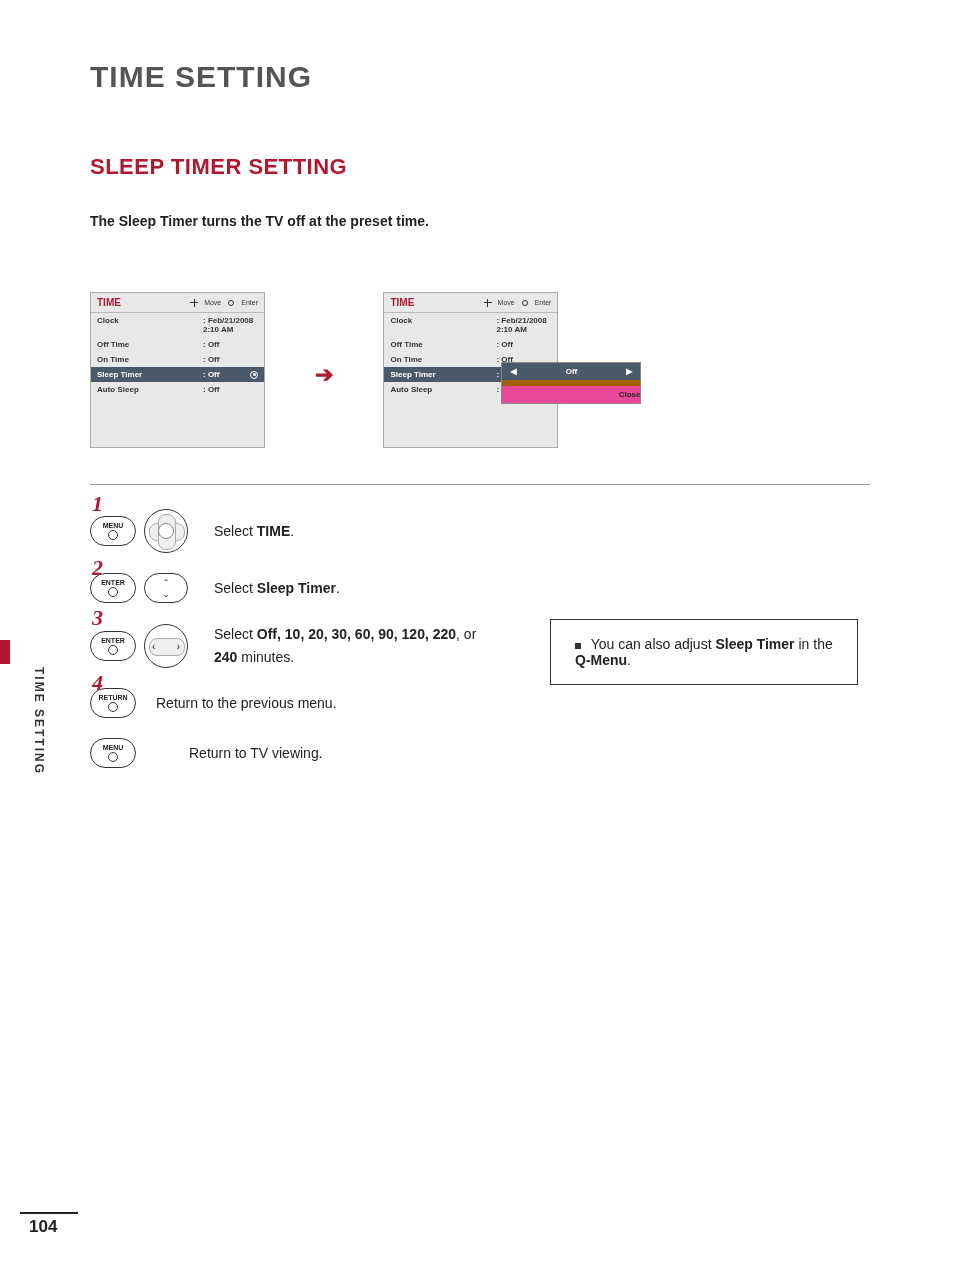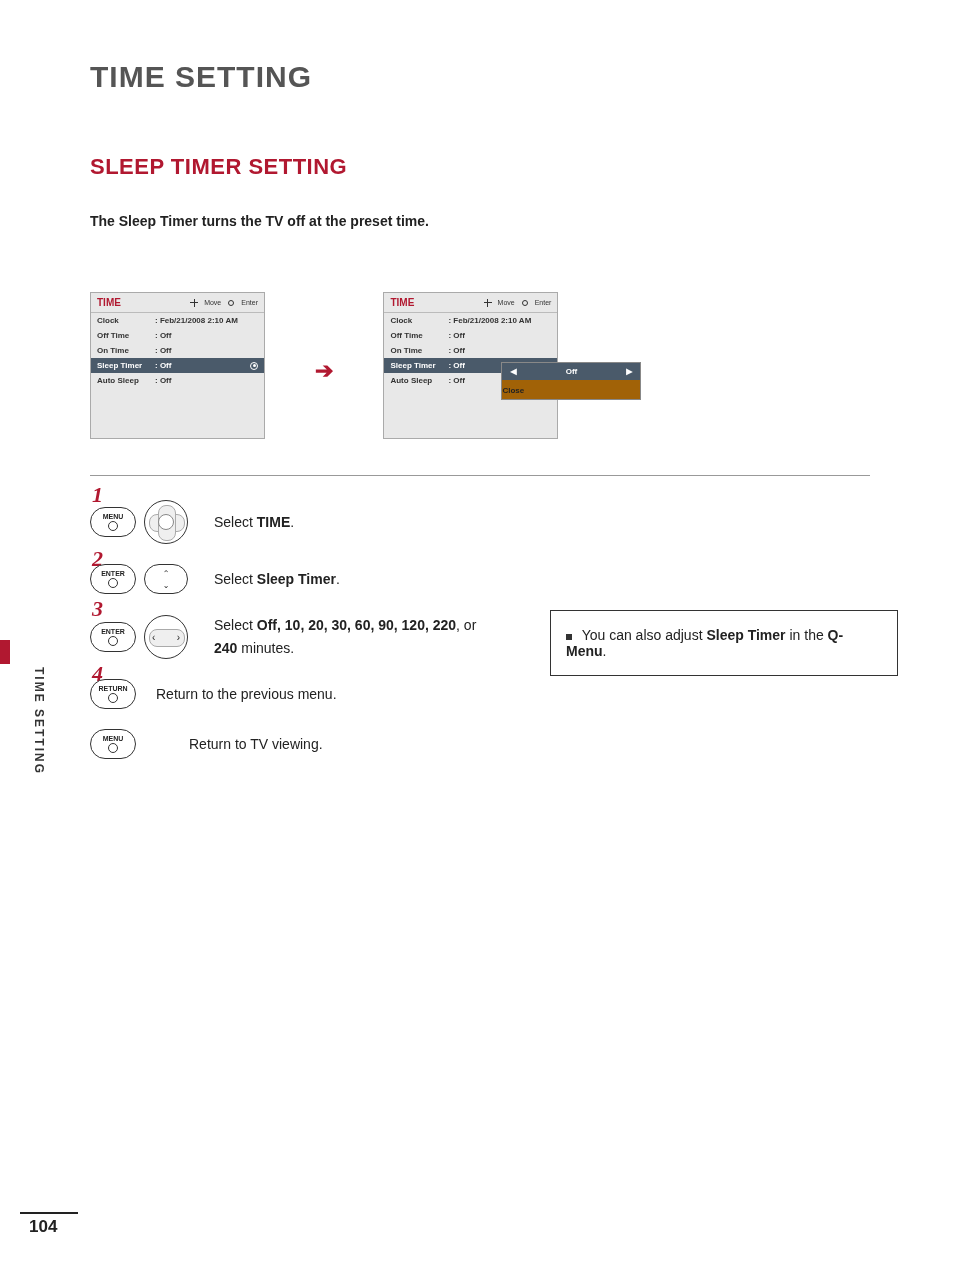--- a/index.html
+++ b/index.html
@@ -6,32 +6,32 @@
   body { width:954px; height:1272px; background:#fff; font-family:Arial,Helvetica,sans-serif; color:#222; position:relative; }
   .page { position:absolute; left:90px; top:60px; width:780px; }
   .title { font-size:30px; letter-spacing:1px; color:#555; font-weight:600; }
   .subtitle { font-size:22px; color:#b11830; font-weight:700; margin-top:60px; letter-spacing:0.5px; }
   .intro { margin-top:30px; font-size:14px; font-weight:700; line-height:1.6; }
   .osd-row { margin-top:60px; display:flex; align-items:flex-start; gap:50px; }
   .osd { width:175px; background:#e8e8e8; border:1px solid #aaa; font-size:8px; position:relative; }
   .osd-header { display:flex; justify-content:space-between; align-items:center; padding:4px 6px; background:#e8e8e8; border-bottom:1px solid #bbb; }
   .osd-header-title { color:#b11830; font-weight:700; font-size:10px; }
   .osd-header-hints { font-size:7px; color:#333; display:flex; gap:6px; align-items:center; }
-  .osd-row-item { display:flex; padding:3px 6px; font-weight:700; color:#333; }
+  .osd-row-item { display:flex; padding:3px 6px; font-weight:700; color:#333;gap:48px; }
   .osd-row-item.selected { background:#4a5a6a; color:#fff; position:relative; }
   .osd-row-item .label { width:58px; }
   .osd-row-item .val { flex:1; }
   .sel-dot { position:absolute; right:6px; top:50%; transform:translateY(-50%); width:8px; height:8px; border:1px solid #fff; border-radius:50%; display:flex; align-items:center; justify-content:center; }
   .sel-dot::after { content:""; width:3px; height:3px; background:#fff; border-radius:50%; }
   .osd-space { height:50px; }
   .arrow-between { color:#b11830; font-size:22px; font-weight:700; align-self:center; margin-top:10px; }
   .osd2-wrap { position:relative; }
   .dropdown { position:absolute; left:118px; top:70px; width:140px; background:#e0e0e0; border:1px solid #888; font-size:8px; }
   .dropdown-arrows { display:flex; align-items:center; justify-content:space-between; padding:4px 8px; background:#4a5a6a; color:#fff; font-weight:700; }
-  .dropdown-close { text-align:left; padding:4px 0; border-top:2px solid #a16207; font-weight:700; background:#a16207; }
+  .dropdown-close { text-align:right; padding:4px 0; border-top:6px solid #a16207; font-weight:700; background:#ec4899; }
   .hr { border:0; border-top:1px solid #999; margin:36px 0 24px; }
   .sidebar-accent { position:absolute; left:0; top:640px; width:10px; height:24px; background:#b11830; }
   .sidebar-text { position:absolute; left:32px; top:667px; font-size:12px; letter-spacing:2px; writing-mode:vertical-rl; text-orientation:mixed; font-weight:600; color:#333; }
   .steps { margin-top:4px; }
   .step { display:flex; align-items:center; gap:14px; margin:20px 0; position:relative; }
   .step-num { position:absolute; left:2px; top:-18px; font-family:Georgia,serif; font-style:italic; font-size:22px; color:#b11830; font-weight:700; }
   .remote-btn { width:46px; height:30px; border:1px solid #333; border-radius:15px; display:flex; flex-direction:column; align-items:center; justify-content:center; font-size:7px; font-weight:700; background:#fff; position:relative; }
   .remote-btn .small-circ { width:10px; height:10px; border:1px solid #333; border-radius:50%; margin-top:1px; }
   .dpad, .dpad2 { width:44px; height:44px; border:1px solid #333; border-radius:50%; display:flex; align-items:center; justify-content:center; position:relative; background:#fff; }
   .dpad::before, .dpad::after, .dpad2::before, .dpad2::after { content:""; position:absolute; background:#efefef; border:1px solid #aaa; }
@@ -39,21 +39,21 @@
   .dpad::after { width:16px; height:34px; left:13px; top:4px; border-radius:8px; }
   .dpad-inner { width:16px; height:16px; border:1px solid #888; border-radius:50%; position:relative; z-index:2; background:#fff; }
   .dpad-ud { width:44px; height:30px; border:1px solid #333; border-radius:15px; display:flex; flex-direction:column; align-items:center; justify-content:space-around; font-size:8px; background:#fff; padding:2px 0;}
   .dpad-lr { width:44px; height:44px; border:1px solid #333; border-radius:50%; position:relative; background:#fff; }
   .dpad-lr::before { content:""; position:absolute; width:34px; height:16px; left:4px; top:13px; border-radius:8px; background:#efefef; border:1px solid #aaa; }
   .dpad-lr .chev-l, .dpad-lr .chev-r { position:absolute; top:50%; transform:translateY(-50%); font-size:10px; z-index:2; }
   .dpad-lr .chev-l { left:7px; } .dpad-lr .chev-r { right:7px; }
   .step-text { font-size:14px; line-height:1.6; }
   .step-text b { font-weight:800; }
   .step3-text { max-width:270px; }
-  .note-box { position:absolute; left:460px; top:0; width:348px; border:1px solid #333; padding:16px 15px; font-size:14px; }
+  .note-box { position:absolute; left:460px; top:0; width:308px; border:1px solid #333; padding:16px 24px; font-size:14px; }
   .note-box .bullet { display:inline-block; width:6px; height:6px; background:#333; vertical-align:middle; margin-right:6px; }
   .steps-wrap { position:relative; }
   .page-num { position:absolute; left:29px; bottom:35px; font-size:17px; font-weight:800; color:#222; }
   .page-num-line { position:absolute; left:20px; bottom:58px; width:58px; border-top:2px solid #222; }
   .step .col-btns { display:flex; gap:8px; align-items:center; min-width:110px; }
   .hint-icon{display:inline-block;width:8px;height:8px;position:relative;}
   .hint-icon::before,.hint-icon::after{content:"";position:absolute;background:#333;}
   .hint-icon.move::before{width:8px;height:1px;top:3.5px;left:0;}
   .hint-icon.move::after{width:1px;height:8px;left:3.5px;top:0;}
   .hint-icon.enter::before{width:4px;height:4px;border:1px solid #333;border-radius:50%;left:1px;top:1px;background:none;}

